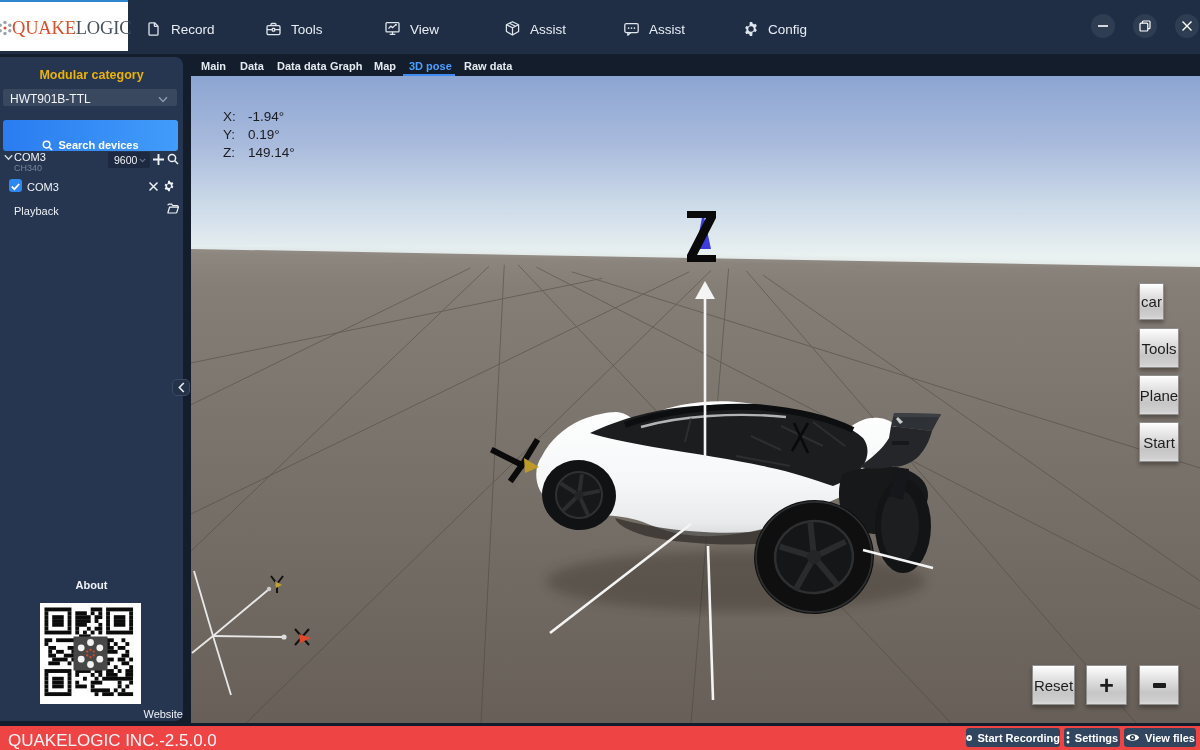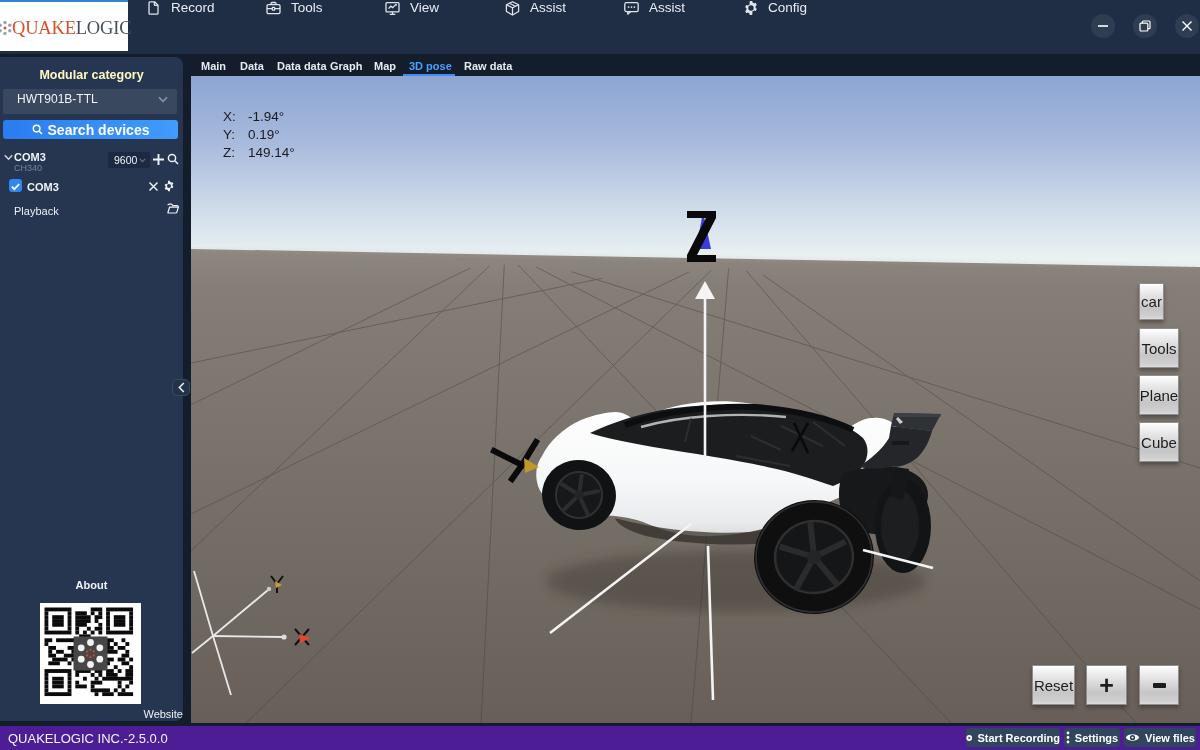--- a/index.html
+++ b/index.html
@@ -4,41 +4,41 @@
 *{margin:0;padding:0;box-sizing:border-box}
 html,body{width:1200px;height:750px;overflow:hidden}
 body{font-family:"Liberation Sans",sans-serif;background:#131d2c;position:relative}
 .abs{position:absolute}
 
 #hdr{left:0;top:0;width:1200px;height:54px;background:#1f2e45}
 #logo{left:0;top:0;width:128px;height:51px;background:#ffffff;border-top:2px solid #2e86d1}
 #logo .txt{position:absolute;left:12px;top:16px;font-family:"Liberation Serif",serif;font-size:18.5px;letter-spacing:-0.2px;color:#44505c}
 #logo .txt b{color:#d94f2b;font-weight:500}
 #logo .txt{font-weight:500}
-.mi{top:0;height:37px;display:flex;align-items:flex-start;color:#e8edf4;font-size:13.5px}
+.mi{top:0;height:37px;display:flex;align-items:flex-end;color:#e8edf4;font-size:13.5px}
 .mi svg{margin-right:9px}
 .winbtn{top:14px;width:24px;height:24px;border-radius:50%;background:#2e3d52;display:flex;align-items:center;justify-content:center}
 
 #side{left:0;top:57px;width:183px;height:664px;background:#263650;border-radius:0 8px 8px 0;color:#e9edf3}
-.sb-title{left:0;top:11px;width:183px;text-align:center;font-size:12.5px;font-weight:bold;color:#fef9c3}
-#dd{left:3px;top:32px;width:174px;height:25px;background:#3a485f;border-radius:2px;font-size:12px;line-height:21px;padding-left:14px;color:#f2f4f8}
+.sb-title{left:0;top:11px;width:183px;text-align:center;font-size:12.5px;font-weight:bold;color:#eab308}
+#dd{left:3px;top:32px;width:174px;height:17px;background:#3a485f;border-radius:2px;font-size:12px;line-height:21px;padding-left:7px;color:#f2f4f8}
 #dd .chev{position:absolute;right:9px;top:0}
-#searchbtn{left:3px;top:63px;width:175px;height:19px;border-radius:3px;background:linear-gradient(90deg,#2a7cf0,#419cfb);display:flex;align-items:center;justify-content:center;font-size:14px;font-weight:bold;color:#fff}
+#searchbtn{left:3px;top:63px;width:175px;height:31px;border-radius:3px;background:linear-gradient(90deg,#2a7cf0,#419cfb);display:flex;align-items:flex-end;justify-content:center;font-size:11px;font-weight:bold;color:#fff}
 #searchbtn svg{margin-right:5px}
-.small{font-size:11px;font-weight:bold;color:#f0f3f7}
+.small{font-size:11px;font-weight:normal;color:#f0f3f7}
 .gray{font-size:9px;color:#76839a}
 #baud{left:108px;top:95px;width:42px;height:16px;background:#1c2940;border-radius:2px;color:#eef1f5;font-size:10.5px;line-height:16px;padding-left:6px}
 .chk{left:9px;top:122px;width:13px;height:13px;background:#2f87f2;border-radius:3px}
 
 .tab{top:60px;font-size:11px;font-weight:bold;color:#e6ebf1}
 #tabline{left:403px;top:74px;width:52px;height:2.5px;background:#3f8cf3}
 
 .gbtn{background:linear-gradient(180deg,#fefefe 0%,#ececec 22%,#c6c6c6 70%,#cfcfcf 92%,#dcdcdc 100%);border:1px solid #8e8e8e;box-shadow:0 3px 4px rgba(40,34,28,.45),inset 0 1px 0 #fff;color:#1d1d1d;display:flex;align-items:center;justify-content:center;font-size:15px}
 
-#status{left:0;top:726px;width:1200px;height:24px;background:#4c1d95;color:#f2f5f9;font-size:13px}
+#status{left:0;top:726px;width:1200px;height:24px;background:#ef4444;color:#f2f5f9;font-size:17px}
 .stbtn{top:728px;height:19px;background:#31455f;border-radius:3px;display:flex;align-items:center;justify-content:center;color:#fff;font-size:11px;font-weight:bold;white-space:nowrap}
 </style></head>
 <body>
 <div class="abs" id="hdr"></div>
 <div class="abs" id="logo">
  <svg class="abs" style="left:-4px;top:17px" width="18" height="18" viewBox="0 0 18 18">
   <g fill="#9aa2ab">
         <circle cx="9" cy="3.5" r="1.7"></circle>
         <circle cx="13.8" cy="6.2" r="1.7"></circle>
         <circle cx="13.8" cy="11.8" r="1.7"></circle>
@@ -498,21 +498,21 @@
  <path d="M80,500 L86,508 M92,500 L86,508 M86,508 L86,517"></path>
  <path d="M104,553 L118,569 M118,553 L104,569"></path>
 </g>
 <polygon points="84,505 91,509 85,512" fill="#c0a030"></polygon>
 <polygon points="108,558 120,562 109,567" fill="#e0482a"></polygon>
 </svg>
 
 <div class="abs gbtn" style="left:1139px;top:283px;width:25px;height:37px">car</div>
 <div class="abs gbtn" style="left:1139px;top:328px;width:40px;height:40px">Tools</div>
 <div class="abs gbtn" style="left:1139px;top:375px;width:40px;height:40px">Plane</div>
-<div class="abs gbtn" style="left:1139px;top:422px;width:40px;height:40px">Cube</div>
+<div class="abs gbtn" style="left:1139px;top:422px;width:40px;height:40px">Start</div>
 <div class="abs gbtn" style="left:1032px;top:665px;width:43px;height:40px;font-size:15px">Reset</div>
 <div class="abs gbtn" style="left:1086px;top:665px;width:41px;height:40px;font-size:25px;font-weight:bold">+</div>
 <div class="abs gbtn" style="left:1139px;top:665px;width:40px;height:40px">
     <span style="display:block;width:13px;height:5px;background:#1c1c1c;border-radius:1px"></span>
   </div>
 
 <div class="abs" id="status">
     <span style="position:absolute;left:8px;top:5px">QUAKELOGIC INC.-2.5.0.0</span>
   </div>
 <div class="abs stbtn" style="left:966px;width:94px">

